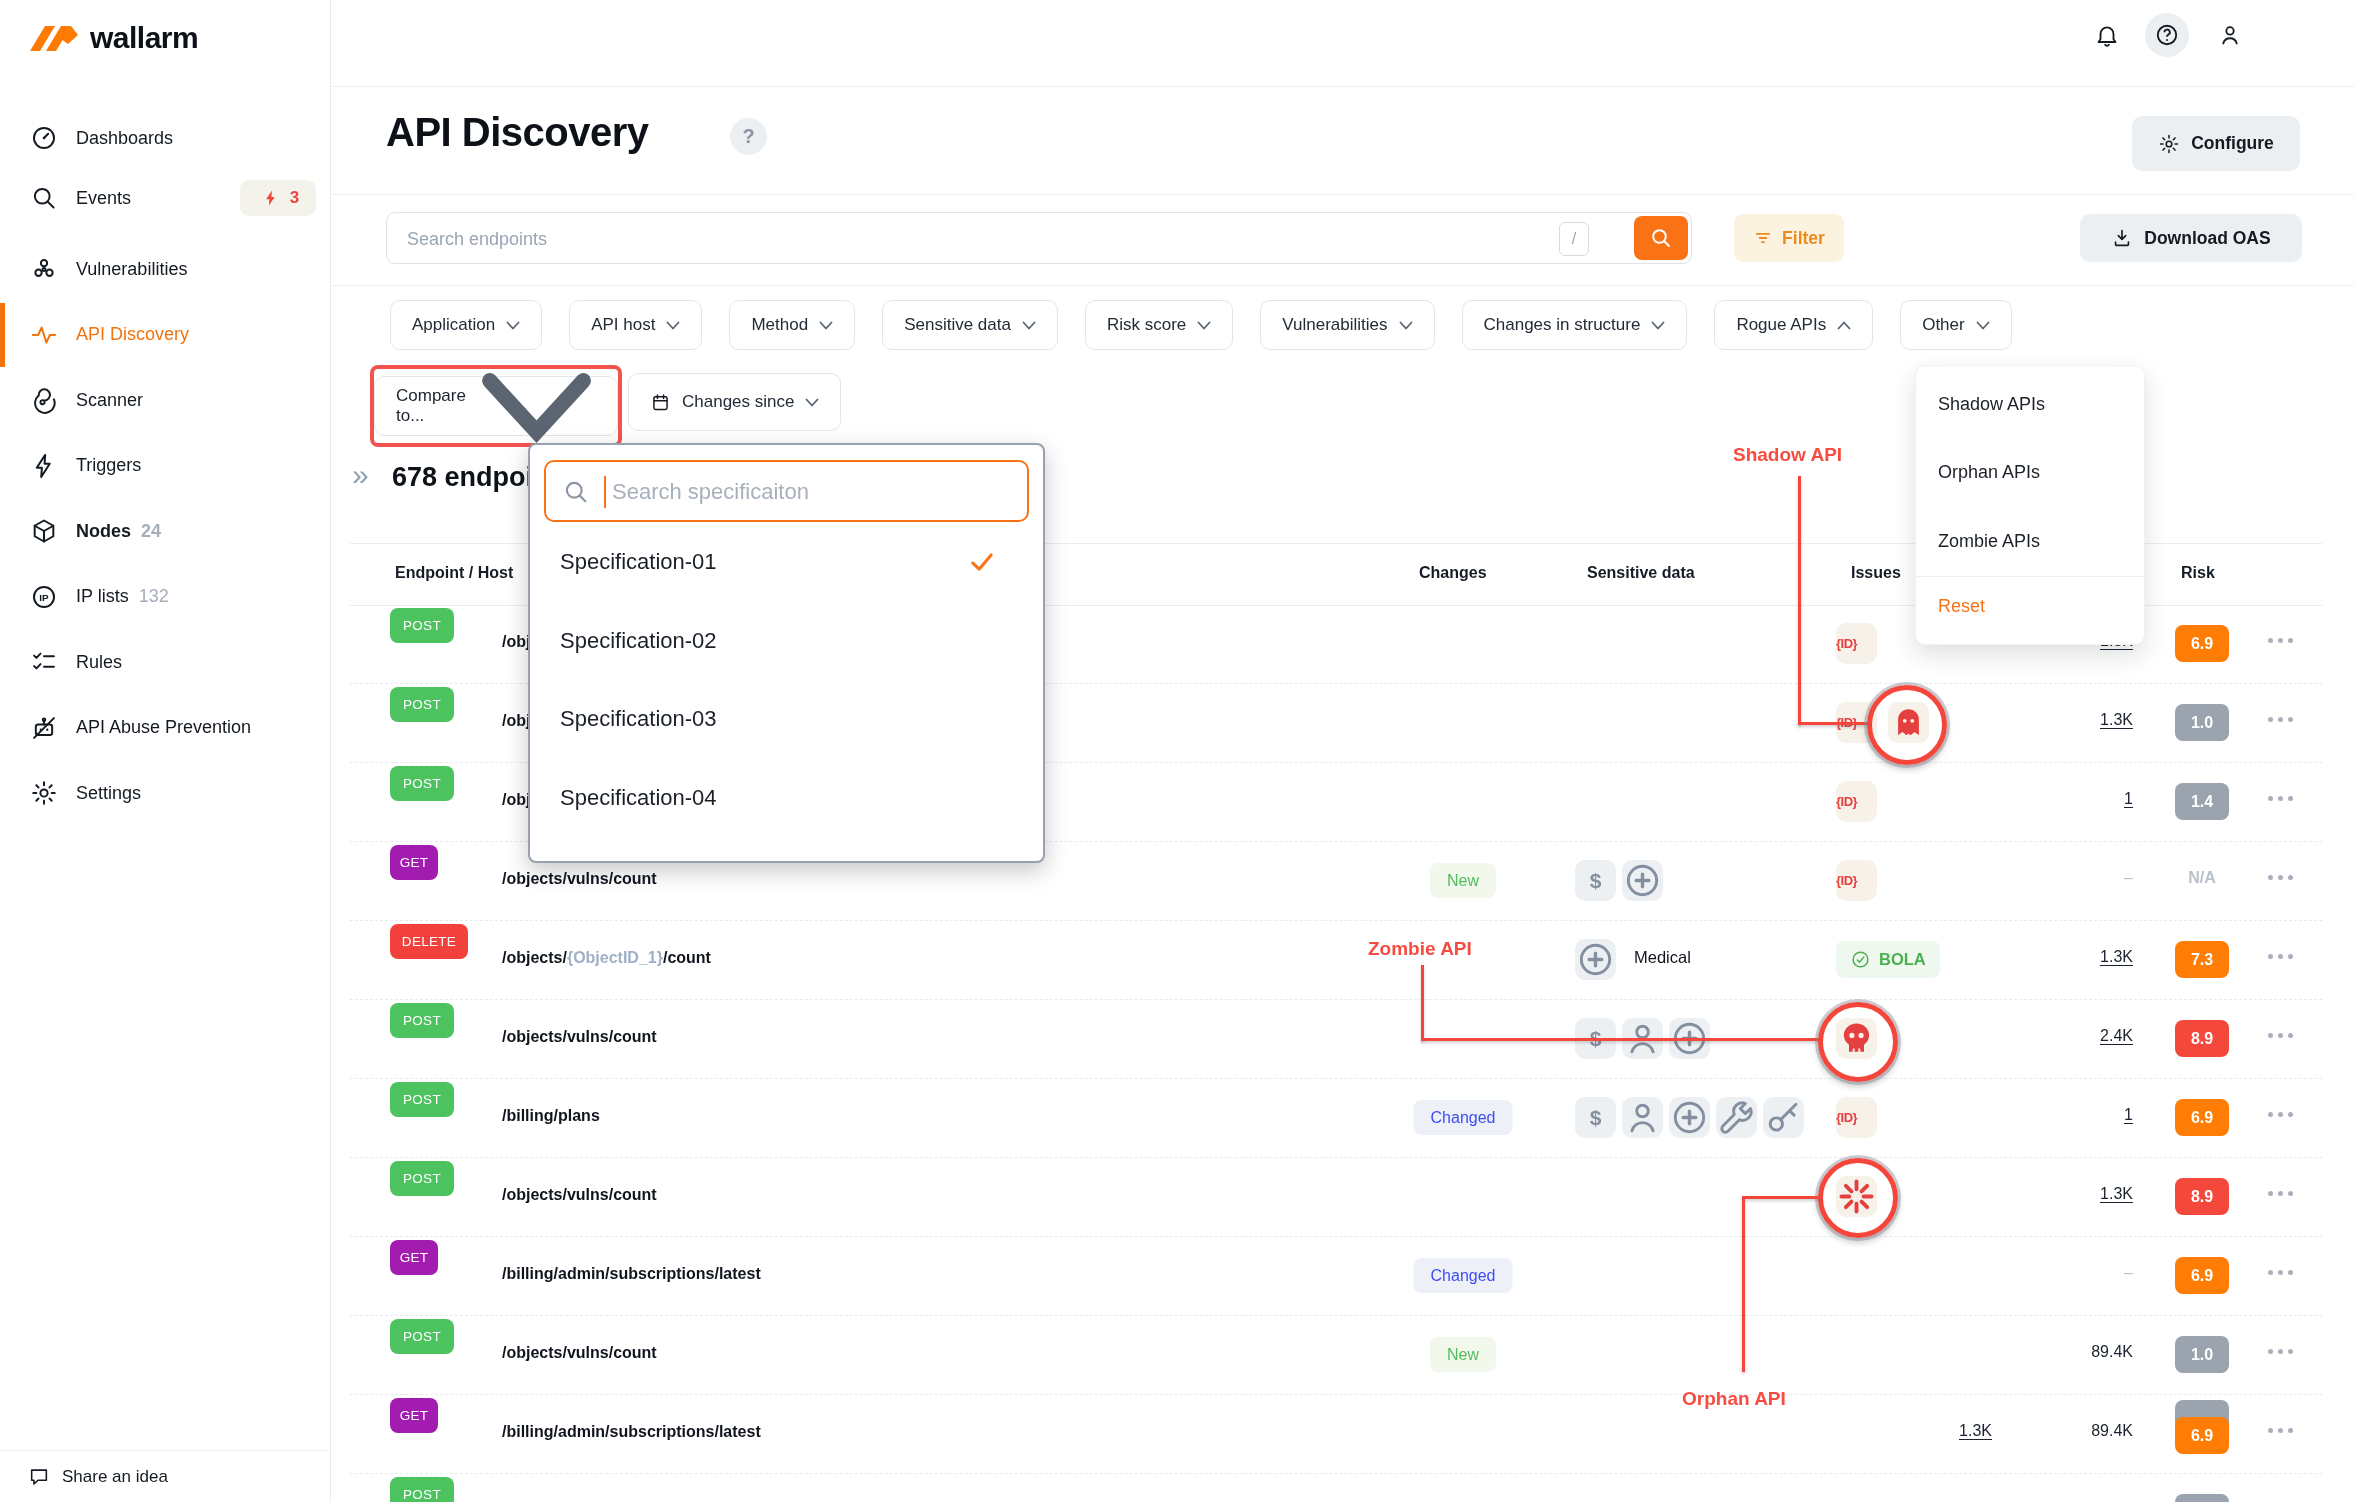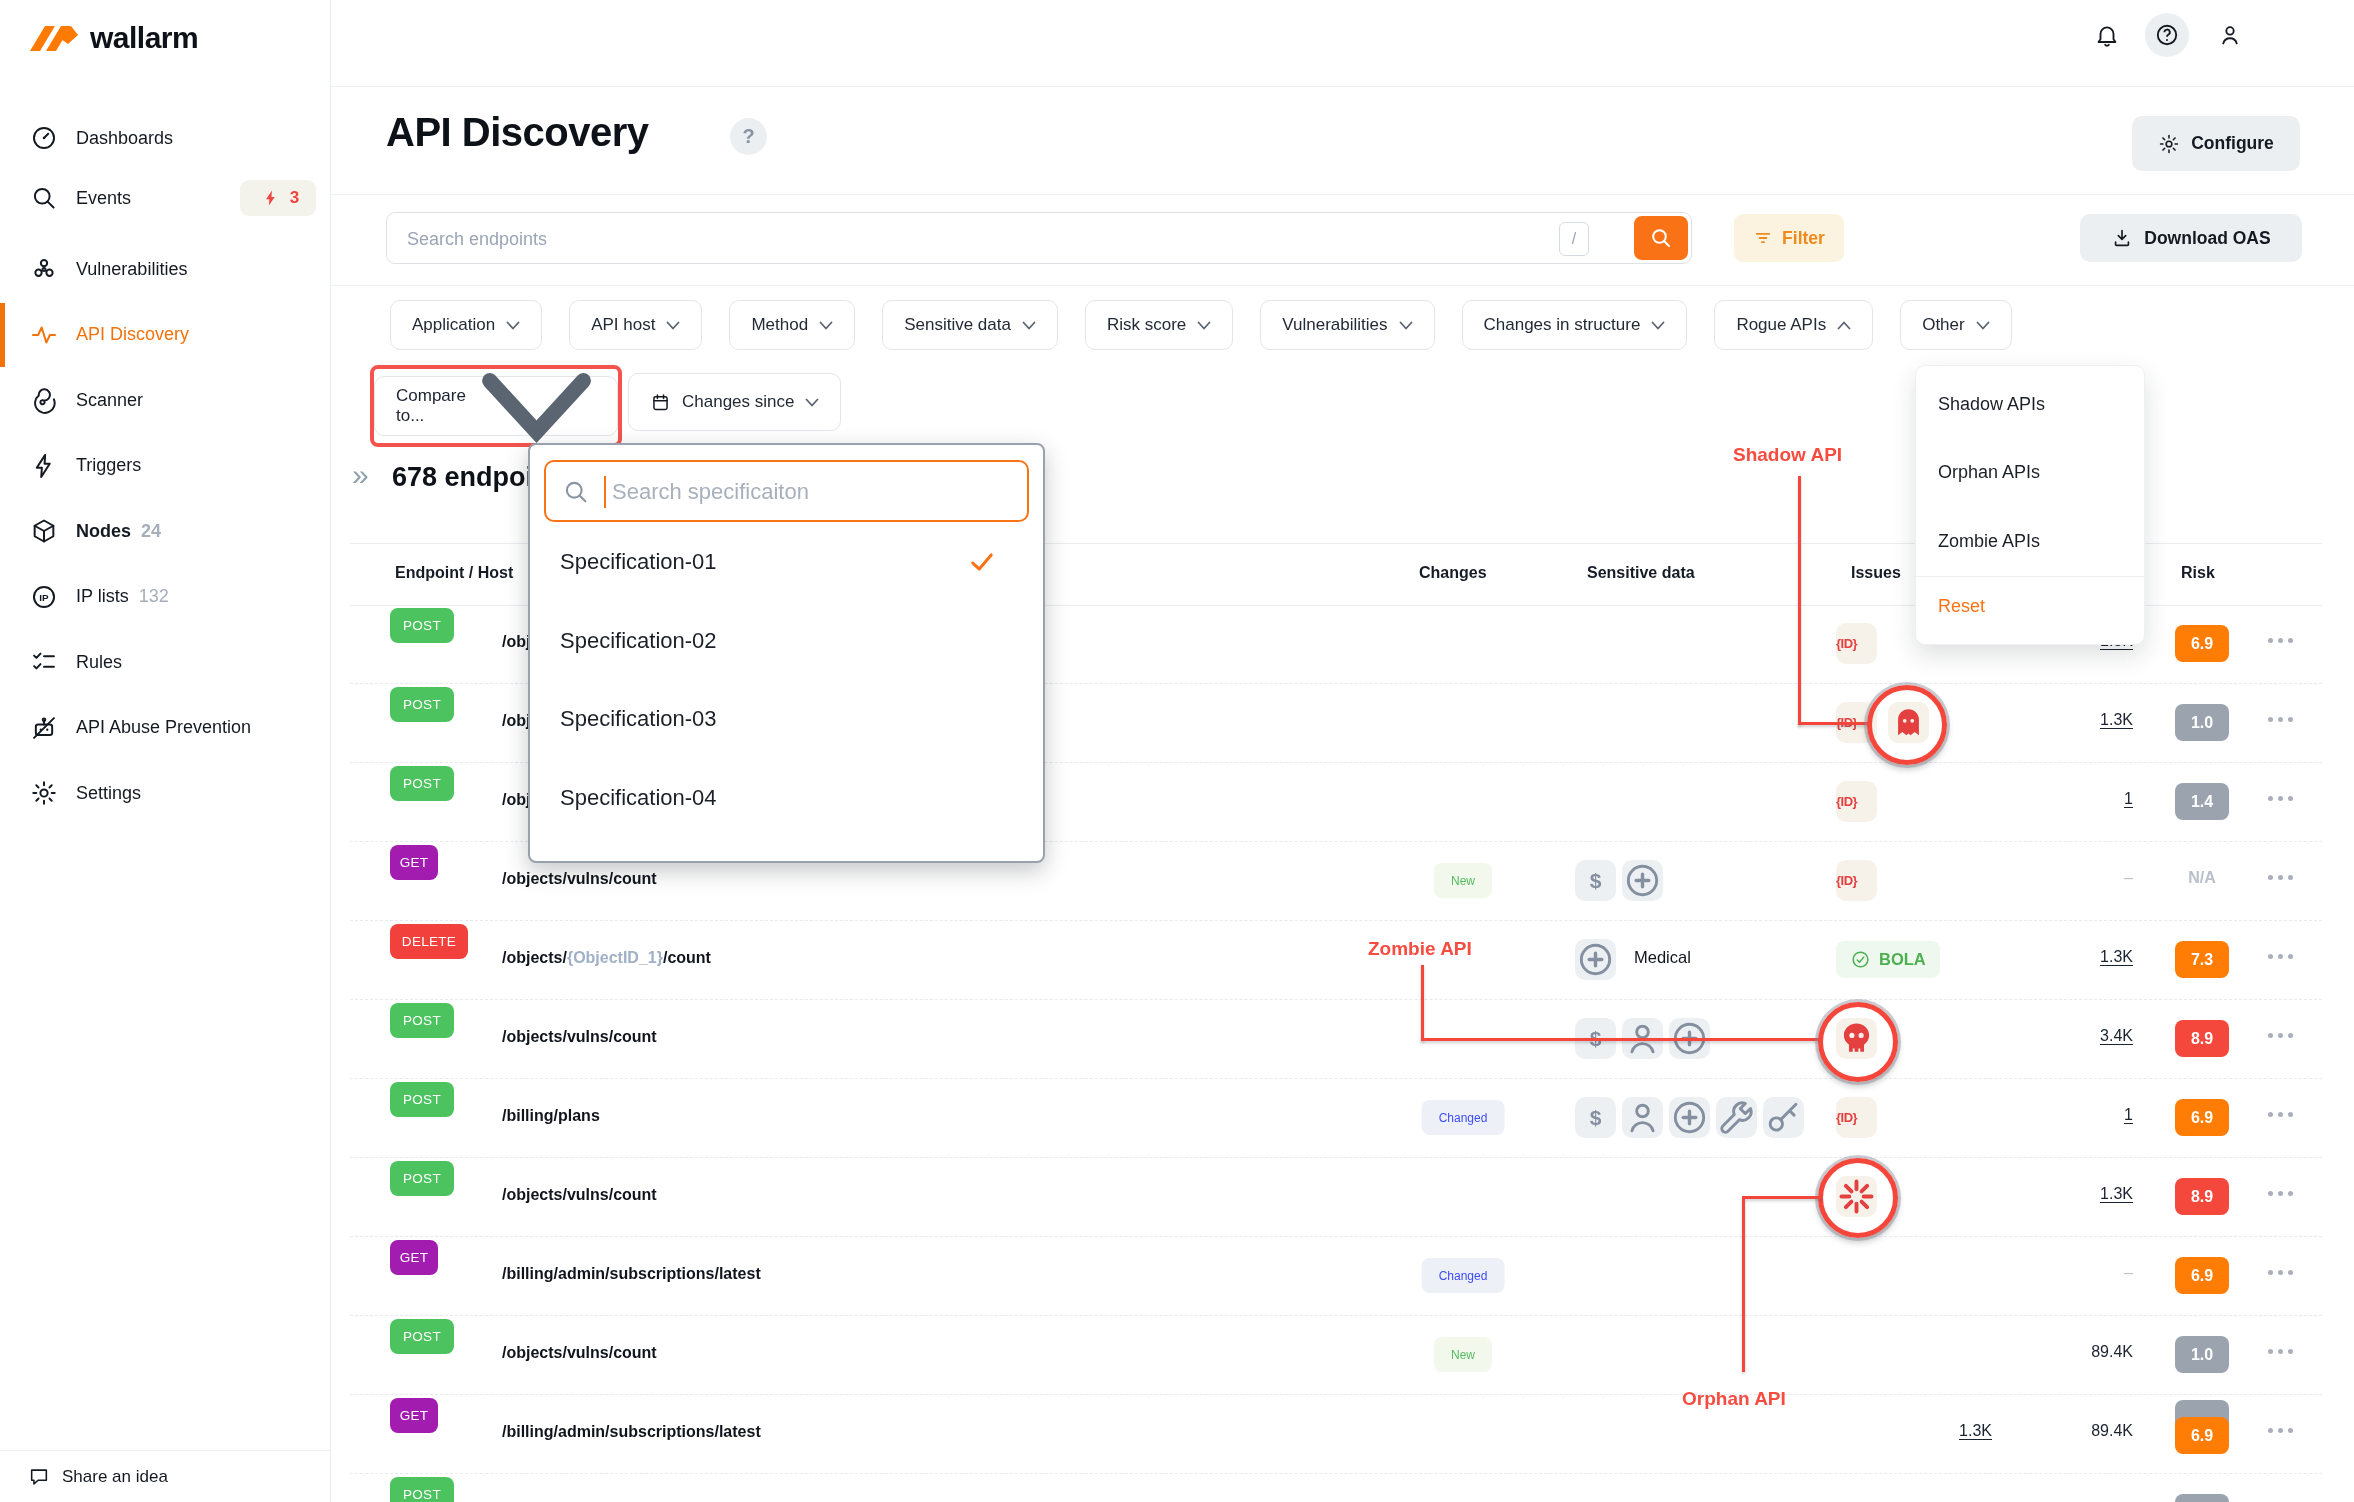--- a/index.html
+++ b/index.html
@@ -69,21 +69,21 @@
   .tbody{position:absolute;left:20px;top:604px;width:1972px;height:898px;overflow:hidden;}
   .trow{position:absolute;left:0;width:1972px;height:79px;border-bottom:1px dashed #e6eaee;cursor:pointer;}
   .badge-method{position:absolute;left:40px;top:4px;height:35px;border-radius:8px;color:#fff;font-size:13.5px;font-weight:400;
                 display:flex;align-items:center;justify-content:center;letter-spacing:.3px;}
   .m-post{background:#4dc360;width:64px;}
   .m-get{background:#a21caf;width:48px;}
   .m-delete{background:#f2413d;width:78px;}
   .path{position:absolute;left:152px;top:29px;font-size:16px;font-weight:700;color:#10151d;white-space:nowrap;}
   .path .param{color:#9fb0c7;}
   .change{position:absolute;left:1113px;top:22px;transform:translateX(-50%);height:35px;border-radius:8px;padding:0 17px;
-          display:flex;align-items:center;font-size:12px;}
+          display:flex;align-items:center;font-size:16px;}
   .c-new{background:#f2f8ec;color:#55bb5f;}
   .c-changed{background:#edf0f7;color:#3d4df6;}
   .sens-ic{position:absolute;top:19px;width:41px;height:41px;border-radius:10px;background:#edf0f3;color:#848fa0;
            display:flex;align-items:center;justify-content:center;}
   .sens-ic .dollar{font-size:21px;font-weight:600;}
   .sens-label{position:absolute;top:28px;font-size:16.5px;color:#10151d;}
   .issue-ic{position:absolute;top:19px;width:41px;height:41px;border-radius:10px;background:#f6f2ea;color:#e44040;
             display:flex;align-items:center;justify-content:flex-start;}
   .idtxt{font-size:13px;font-weight:800;letter-spacing:-.5px;}
   .bola{position:absolute;top:21px;height:37px;border-radius:8px;background:#eef8ee;color:#4caf50;display:flex;align-items:center;
@@ -571,21 +571,21 @@
               <path d="M12 8.3v7.4M8.3 12h7.4" stroke-width="2"></path>
             </svg>
           </span>
           <span class="issue-ic" style="left: 1486px;">
             <svg viewBox="0 0 24 24">
               <path fill="currentColor" d="M12 3.2c-4.2 0-7.4 3-7.4 6.9 0 2.3 1.2 4.3 3 5.5v4.2h2.2v-2h1.1v2h2.2v-2h1.1v2h2.2v-4.2c1.8-1.2 3-3.2 3-5.5 0-3.9-3.2-6.9-7.4-6.9z"></path>
               <circle cx="9.3" cy="10.2" r="1.5" fill="#f6f2ea"></circle>
               <circle cx="14.7" cy="10.2" r="1.5" fill="#f6f2ea"></circle>
             </svg>
           </span>
-          <div class="hits link"><span>3.4K</span></div>
+          <div class="hits link"><span>2.4K</span></div>
           <span class="risk r-high">8.9</span>
           <div class="dots">
             <i></i>
             <i></i>
             <i></i>
           </div>
         </div>
         <div class="trow" style="top: 474px;">
           <span class="badge-method m-post">POST</span>
           <span class="path"><span>/billing/plans</span></span>

